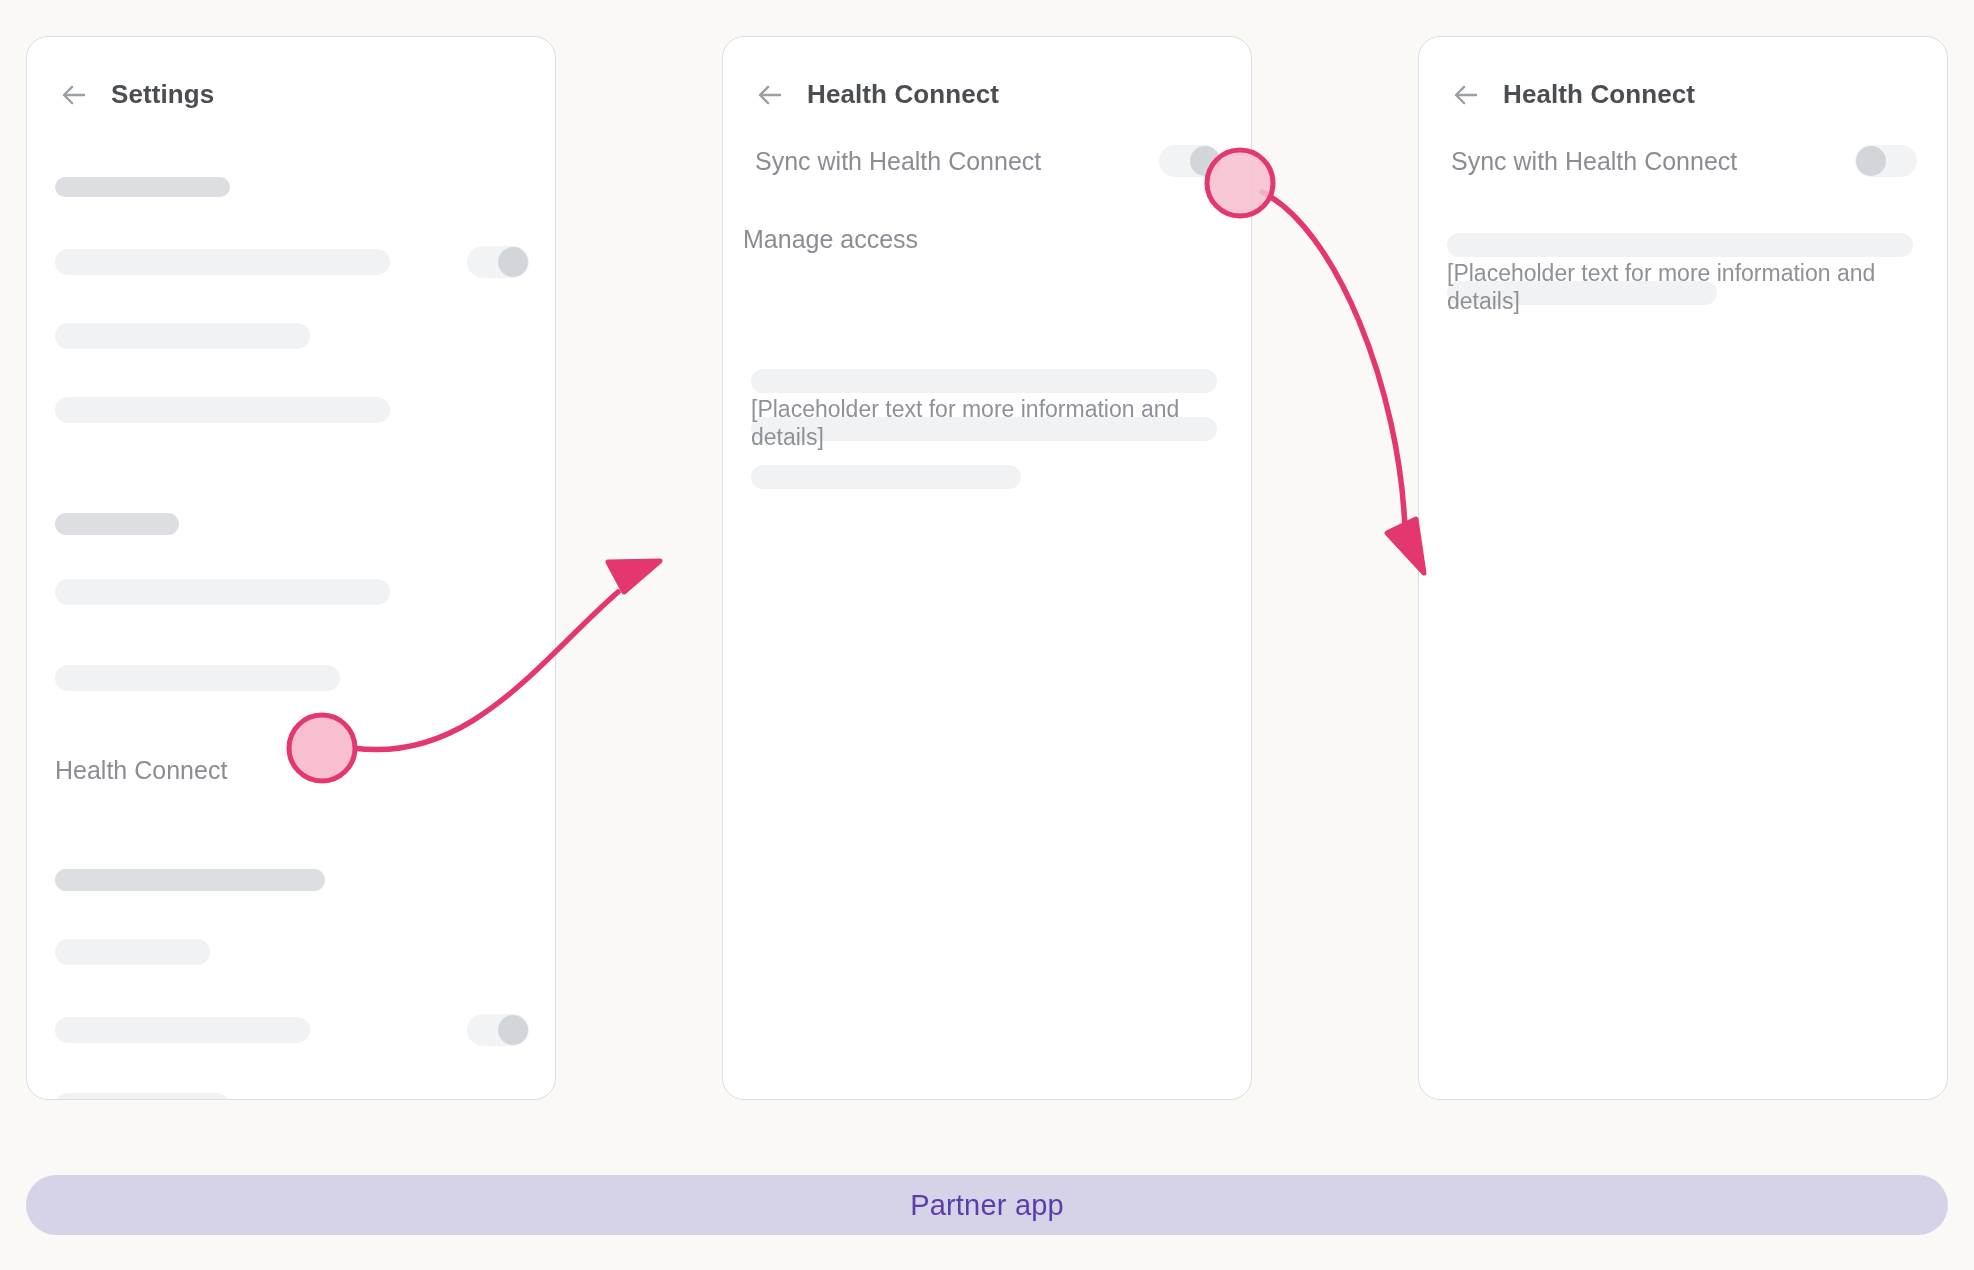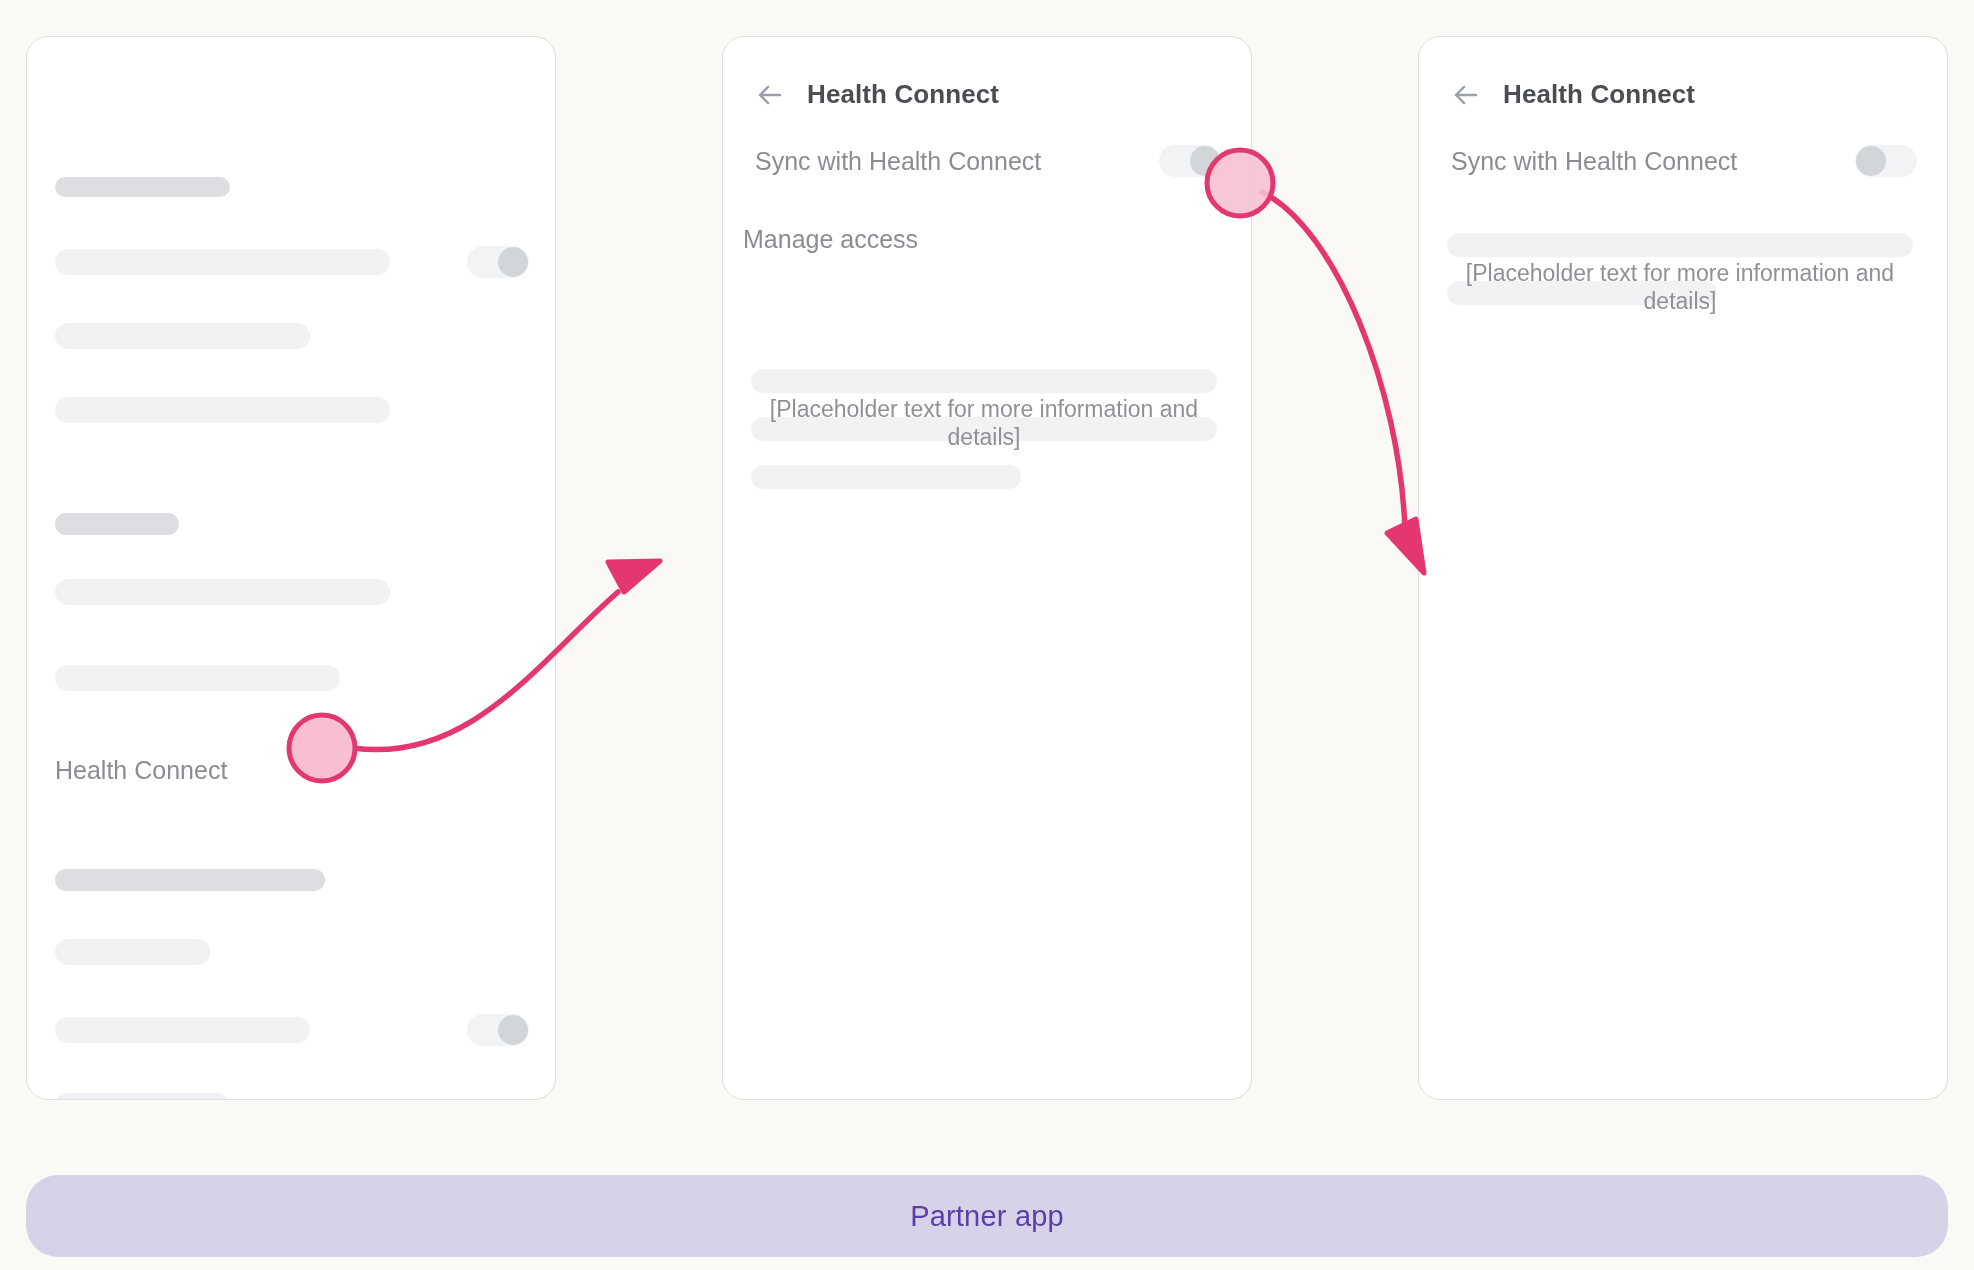--- a/index.html
+++ b/index.html
@@ -96,21 +96,20 @@
     height: 30px;
     border-radius: 50%;
     background: #D2D5D9;
   }
   .toggle.knob-right .knob { left: 31px; }
   .toggle.knob-left  .knob { left: 1px; }
 
   
   .placeholder-text {
     position: absolute;
-    text-align: center;
     font-size: 23px;
     line-height: 1.22;
     color: #8E9197;
     font-weight: 400;
     pointer-events: none;
   }
 
   
   #annotations {
     position: absolute;
@@ -120,41 +119,47 @@
     pointer-events: none;
     z-index: 40;
   }
 
   
   #partner-bar {
     position: absolute;
     left: 26px;
     top: 1175px;
     width: 1922px;
-    height: 82px;
+    height: 60px;
     border-radius: 32px;
     background: #D6D2E8;
     display: flex;
     align-items: center;
     justify-content: center;
   }
   #partner-bar .label {
     font-size: 29px;
     font-weight: 500;
     color: #5B3FA8;
     letter-spacing: 0.2px;
   }
 </style>
 </head>
 <body>
 
 <div id="stage">
 
   <div class="phone" id="phone-1">
 
+    <div class="app-header">
+      <svg class="back-arrow" viewBox="0 0 24 24" fill="none">
+        <path d="M20 12H4M4 12L10.5 5.5M4 12L10.5 18.5" stroke="#9AA0A6" stroke-width="1.9" stroke-linecap="round" stroke-linejoin="round"></path>
+      </svg>
+      <div class="app-title">Settings</div>
+    </div>
 
     <div class="skel dark" style="left:28px; top:140px;  width:175px; height:20px;"></div>
 
     <div class="skel" style="left:28px; top:212px;  width:335px; height:26px;"></div>
     <div class="toggle knob-right" style="position:absolute; left:440px; top:209px;">
       <div class="knob"></div>
     </div>
 
     <div class="skel" style="left:28px; top:286px;  width:255px; height:26px;"></div>
 

